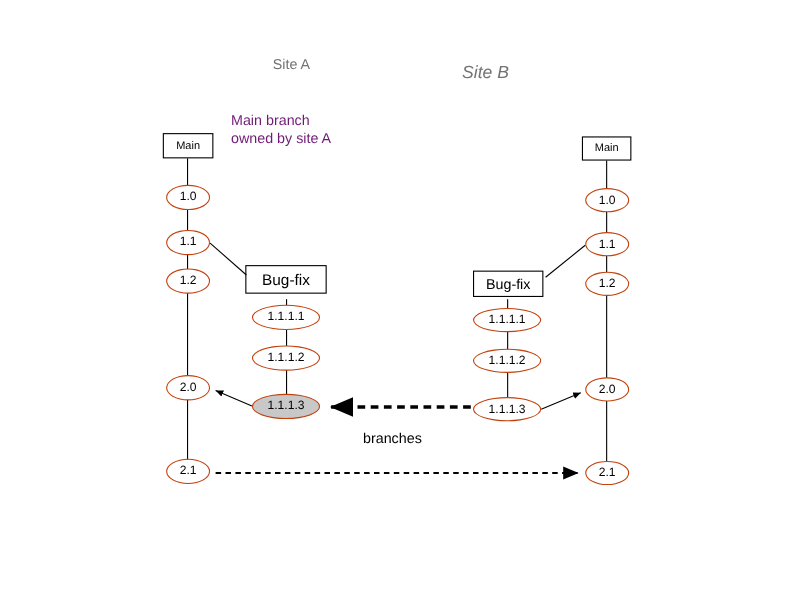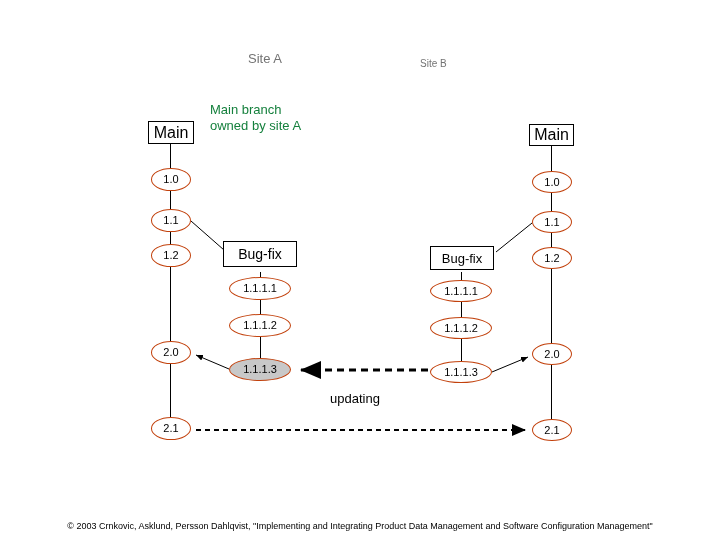--- a/index.html
+++ b/index.html
@@ -17,33 +17,33 @@
   }
   .site-title {
     position: absolute;
     font-size: 13px;
     color: #737373;
     white-space: nowrap;
   }
   .note {
     position: absolute;
     font-size: 13px;
-    color: #15803d;
+    color: #701a75;
     line-height: 16px;
     white-space: pre;
   }
   
   .box {
     position: absolute;
     box-sizing: border-box;
     border: 1px solid #000;
     background: #ffffff;
     text-align: center;
     color: #000;
-    font-size: 16px;
+    font-size: 10px;
     line-height: 1;
     display: flex;
     align-items: center;
     justify-content: center;
   }
   .box.big {
     font-size: 14px;
   }
   
   .node {
@@ -95,21 +95,21 @@
     height: 540px;
     pointer-events: none;
   }
 </style>
 </head>
 <body>
 
 <div id="page">
 
   <div class="site-title" style="left:248px; top:51px;">Site A</div>
-  <div class="site-title" style="left:420px; top:58px; font-size:10px;">Site B</div>
+  <div class="site-title" style="left:420px; top:58px; font-size:16px;font-style:italic;">Site B</div>
 
   <div class="note" style="left:210px; top:102px;">Main branch
 owned by site A</div>
 
   <div class="vline" style="left:170px; top:143px; height:295px;"></div>
 
   <div class="vline" style="left:260px; top:272px; height:100px;"></div>
 
   <div class="box" style="left:148px; top:121px; width:46px; height:23px;">Main</div>
 
@@ -155,17 +155,16 @@
 
     <line x1="532" y1="223" x2="496" y2="252" stroke="#000" stroke-width="1"></line>
 
     <line x1="492" y1="372" x2="528" y2="357" stroke="#000" stroke-width="1" marker-end="url(#arrowhead)"></line>
 
     <line x1="428" y1="370" x2="300" y2="370" stroke="#000" stroke-width="3" stroke-dasharray="7,5" marker-end="url(#arrowhead)"></line>
 
     <line x1="196" y1="430" x2="526" y2="430" stroke="#000" stroke-width="2" stroke-dasharray="5,4" marker-end="url(#arrowhead)"></line>
   </svg>
 
-  <div class="updating-label" style="left:330px; top:391px;">updating</div>
+  <div class="updating-label" style="left:330px; top:391px;">branches</div>
 
-  <div class="copyright" style="left:0; top:521px;">© 2003 Crnkovic, Asklund, Persson Dahlqvist, "Implementing and Integrating Product Data Management and Software Configuration Management"</div>
 
 </div>
 
 </body></html>

